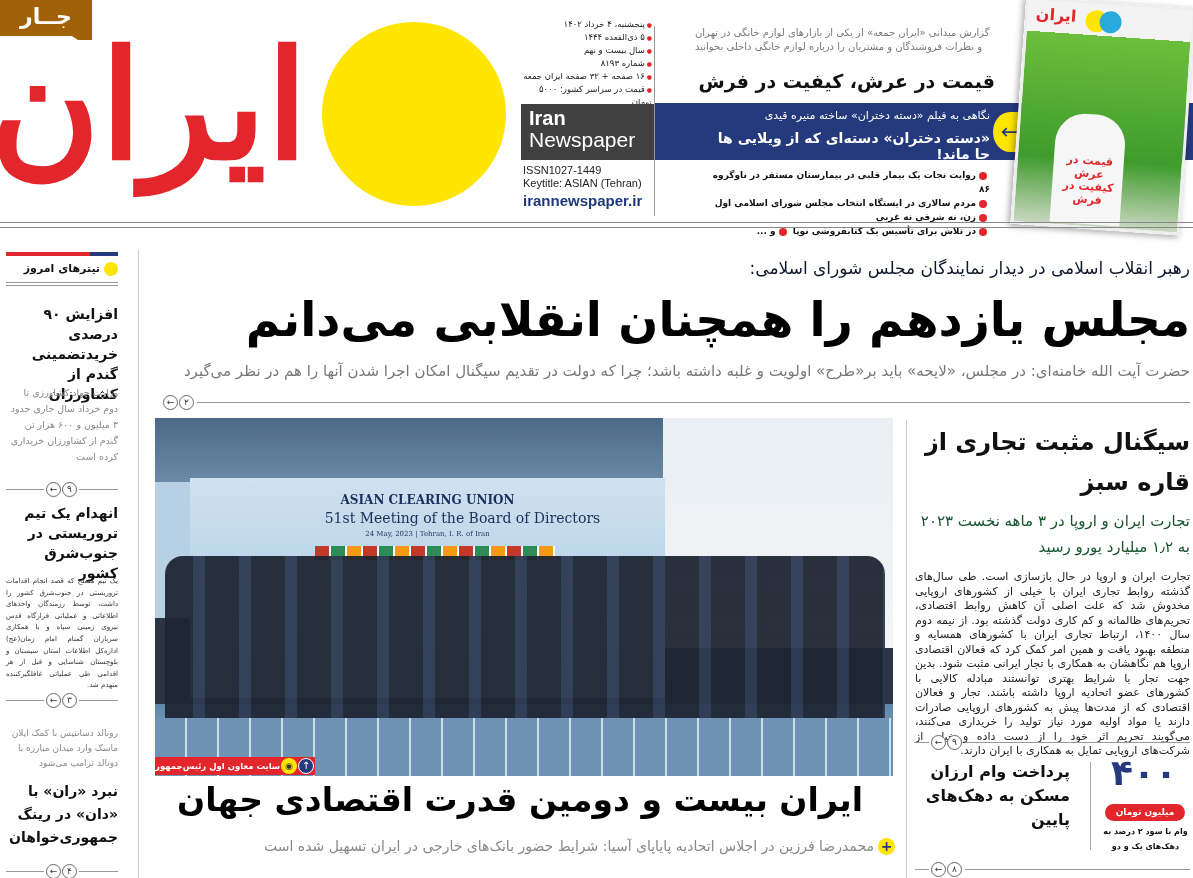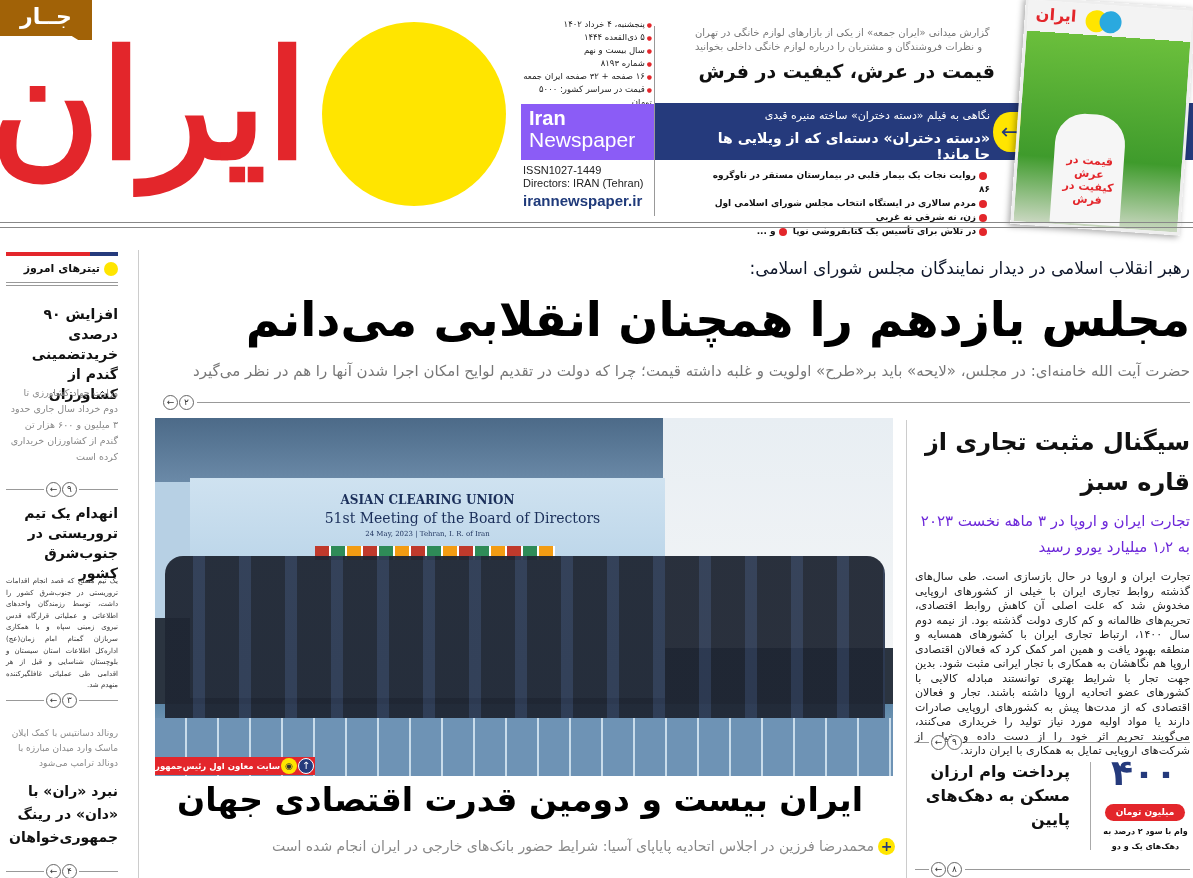--- a/index.html
+++ b/index.html
@@ -9,28 +9,28 @@
 
   
   .tag-corner { left: 0; top: 0; width: 92px; height: 40px; background: #a16207; color: #fff; font-weight: bold; font-size: 22px; direction: rtl; text-align: center; line-height: 34px; clip-path: polygon(0 0,100% 0,100% 100%,85% 100%,78% 90%,0 90%); }
   .logo { left: 8px; top: 10px; width: 300px; height: 210px; color: #e3262b; font-family: "DejaVu Serif", serif; font-weight: bold; font-size: 150px; line-height: 190px; text-align: center; letter-spacing: -6px; direction: rtl; }
   .sun { left: 322px; top: 22px; width: 184px; height: 184px; border-radius: 50%; background: #ffe500; }
   .info-list { left: 520px; top: 18px; width: 132px; font-size: 8.5px; line-height: 13px; color: #222; direction: rtl; text-align: right; }
   .info-list li { list-style: none; }
   .info-list li::before { content: "● "; color: #e3262b; font-size: 6px; }
   .vrule { left: 654px; top: 26px; width: 1px; height: 190px; background: #999; }
 
-  .brand-box { left: 521px; top: 104px; width: 133px; height: 56px; background: #8b5cf6; color: #fff; padding: 4px 8px; direction: ltr; text-align: left; font-family: "Liberation Sans", sans-serif; }
+  .brand-box { left: 521px; top: 104px; width: 133px; height: 56px; background: #404040; color: #fff; padding: 4px 8px; direction: ltr; text-align: left; font-family: "Liberation Sans", sans-serif; }
   .brand-box .b1 { font-weight: bold; font-size: 20px; line-height: 20px; }
   .brand-box .b2 { font-size: 21px; line-height: 24px; }
   .issn { left: 523px; top: 164px; width: 140px; direction: ltr; text-align: left; font-family: "Liberation Sans", sans-serif; font-size: 11px; line-height: 13px; color: #222; }
   .site-url { left: 523px; top: 192px; direction: ltr; font-family: "Liberation Sans", sans-serif; font-weight: bold; font-size: 15px; color: #1f3a7a; }
 
   .feat-sub { left: 695px; top: 26px; width: 300px; font-size: 10px; line-height: 14px; color: #777; text-align: left; }
-  .feat-title { left: 695px; top: 60px; width: 300px; font-size: 19px; font-weight: bold; text-align: right; color: #111; }
+  .feat-title { left: 695px; top: 70px; width: 300px; font-size: 19px; font-weight: bold; text-align: right; color: #111; }
   .blue-band { left: 655px; top: 103px; width: 538px; height: 57px; background: #253a7c; }
   .film-arrow { left: 993px; top: 112px; width: 34px; height: 40px; border-radius: 50% 0 0 50%; background: #ffe500; color: #253a7c; font-size: 22px; text-align: center; line-height: 40px; }
   .film-sub { left: 700px; top: 109px; width: 290px; font-size: 11px; color: #fff; text-align: right; }
   .film-title { left: 700px; top: 130px; width: 290px; font-size: 14px; font-weight: bold; color: #fff; text-align: right; }
   .bullets { left: 700px; top: 168px; width: 290px; font-size: 9px; line-height: 14px; color: #111; font-weight: bold; text-align: right; }
   .bullets .dot { display: inline-block; width: 8px; height: 8px; border-radius: 50%; background: #e3262b; margin: 0 3px; vertical-align: middle; }
 
   .mag { left: 1018px; top: 2px; width: 170px; height: 228px; background: linear-gradient(180deg,#f3f3f3 0,#f3f3f3 14%,#6bbf3c 14%,#3f9b2c 70%,#c9d7c0 100%); transform: rotate(4deg); box-shadow: -2px 2px 6px rgba(0,0,0,.35); border: 3px solid #eee; }
   .mag .mlogo { position: absolute; left: 8px; top: 4px; color: #e3262b; font-weight: bold; font-size: 16px; }
   .mag .mdot1 { position: absolute; left: 58px; top: 6px; width: 22px; height: 22px; border-radius: 50%; background: #ffe500; }
@@ -73,21 +73,21 @@
   .credit-up { left: 298px; top: 758px; width: 16px; height: 16px; border-radius: 50%; background: #253a7c; border: 1px solid #fff; color: #fff; font-size: 10px; text-align: center; line-height: 14px; }
 
   .photo-headline { left: 150px; top: 780px; width: 740px; font-size: 33px; font-weight: bold; text-align: center; color: #000; letter-spacing: -1px; }
   .photo-lead { left: 150px; top: 838px; width: 745px; font-size: 14px; color: #888; text-align: right; }
   .photo-lead .plus { display: inline-block; width: 17px; height: 17px; border-radius: 50%; background: #ffe500; color: #253a7c; font-weight: bold; text-align: center; line-height: 17px; margin-left: 4px; font-size: 14px; }
 
   .rcol-sep { left: 906px; top: 420px; width: 1px; height: 458px; background: #ccc; }
 
   
   .r-head { left: 915px; top: 422px; width: 275px; font-size: 24px; font-weight: bold; line-height: 40px; text-align: right; color: #111; }
-  .r-sub { left: 915px; top: 508px; width: 275px; font-size: 15px; line-height: 26px; color: #6d28d9; text-align: right; }
+  .r-sub { left: 915px; top: 508px; width: 275px; font-size: 15px; line-height: 26px; color: #14532d; text-align: right; }
   .r-body { left: 915px; top: 570px; width: 275px; font-size: 11px; line-height: 14.5px; color: #222; text-align: justify; text-align-last: right; }
   .loan-head { left: 925px; top: 760px; width: 145px; font-size: 16px; font-weight: bold; line-height: 24px; text-align: right; color: #111; }
   .loan-sep { left: 1090px; top: 762px; width: 1px; height: 88px; background: #aaa; }
   .loan-num { left: 1098px; top: 752px; width: 92px; font-size: 36px; font-weight: bold; color: #253a7c; text-align: center; }
   .loan-pill { left: 1105px; top: 804px; width: 80px; height: 17px; border-radius: 9px; background: #e3262b; color: #fff; font-size: 9px; line-height: 17px; text-align: center; font-weight: bold; }
   .loan-note { left: 1098px; top: 824px; width: 95px; font-size: 8px; line-height: 15px; text-align: center; font-weight: bold; color: #111; }
 </style>
 </head>
 <body>
 
@@ -104,21 +104,21 @@
   <li>قیمت در سراسر کشور: ۵۰۰۰ تومان</li>
 </ul>
 <div class="abs vrule"></div>
 
 <div class="abs brand-box">
   <div class="b1">Iran</div>
   <div class="b2">Newspaper</div>
 </div>
 <div class="abs issn">
   <div>ISSN1027-1449</div>
-  <div>Directors: IRAN (Tehran)</div>
+  <div>Keytitle: ASIAN (Tehran)</div>
 </div>
 <div class="abs site-url">irannewspaper.ir</div>
 
 <div class="abs feat-sub">گزارش میدانی «ایران جمعه» از یکی از بازارهای لوازم خانگی در تهران و نظرات فروشندگان و مشتریان را درباره لوازم خانگی داخلی بخوانید</div>
 <div class="abs feat-title">قیمت در عرش، کیفیت در فرش</div>
 
 <div class="abs blue-band"></div>
 <div class="abs film-arrow">←</div>
 <div class="abs film-sub">نگاهی به فیلم «دسته دختران» ساخته منیره قیدی</div>
 <div class="abs film-title">«دسته دختران» دسته‌ای که از ویلایی ها جا ماند!</div>
@@ -166,21 +166,21 @@
 <div class="abs lhead" style="top:780px;line-height:23px">نبرد «ران» با «دان» در رینگ جمهوری‌خواهان</div>
 <div class="abs pageref" style="left:6px;top:864px;width:112px">
   <span class="line" style="left:0;width:38px"></span>
   <span class="c" style="left:40px">←</span>
   <span class="c" style="left:56px">۴</span>
   <span class="line" style="left:73px;width:39px"></span>
 </div>
 
 <div class="abs kicker">رهبر انقلاب اسلامی در دیدار نمایندگان مجلس شورای اسلامی:</div>
 <div class="abs main-headline">مجلس یازدهم را همچنان انقلابی می‌دانم</div>
-<div class="abs main-lead">حضرت آیت الله خامنه‌ای: در مجلس، «لایحه» باید بر«طرح» اولویت و غلبه داشته قیمت؛ چرا که دولت در تقدیم لوایح امکان اجرا شدن آنها را هم در نظر می‌گیرد</div>
+<div class="abs main-lead">حضرت آیت الله خامنه‌ای: در مجلس، «لایحه» باید بر«طرح» اولویت و غلبه داشته باشد؛ چرا که دولت در تقدیم سیگنال امکان اجرا شدن آنها را هم در نظر می‌گیرد</div>
 <div class="abs pageref" style="left:155px;top:395px;width:1035px">
   <span class="c" style="left:8px">←</span>
   <span class="c" style="left:24px">۲</span>
   <span class="line" style="left:42px;width:993px"></span>
 </div>
 
 <div class="abs photo">
   <div class="sky"></div>
   <div class="backdrop"></div>
   <div class="bt1">ASIAN CLEARING UNION</div>
@@ -188,21 +188,21 @@
   <div class="bt3">24 May, 2023 | Tehran, I. R. of Iran</div>
   <div class="flags"></div>
   <div class="people"></div>
   <div class="floor"></div>
 </div>
 <div class="abs credit">سایت معاون اول رئیس‌جمهور</div>
 <div class="abs credit-cam">◉</div>
 <div class="abs credit-up">↑</div>
 
 <div class="abs photo-headline">ایران بیست و دومین قدرت اقتصادی جهان</div>
-<div class="abs photo-lead"><span class="plus">+</span><span>محمدرضا فرزین در اجلاس اتحادیه پایاپای آسیا: شرایط حضور بانک‌های خارجی در ایران انجام شده است</span></div>
+<div class="abs photo-lead"><span class="plus">+</span><span>محمدرضا فرزین در اجلاس اتحادیه پایاپای آسیا: شرایط حضور بانک‌های خارجی در ایران تسهیل شده است</span></div>
 
 <div class="abs rcol-sep"></div>
 
 <div class="abs r-head">سیگنال مثبت تجاری از قاره سبز</div>
 <div class="abs r-sub">تجارت ایران و اروپا در ۳ ماهه نخست ۲۰۲۳ به ۱٫۲ میلیارد یورو رسید</div>
 <div class="abs r-body">تجارت ایران و اروپا در حال بازسازی است. طی سال‌های گذشته روابط تجاری ایران با خیلی از کشورهای اروپایی مخدوش شد که علت اصلی آن کاهش روابط اقتصادی، تحریم‌های ظالمانه و کم کاری دولت گذشته بود. از نیمه دوم سال ۱۴۰۰، ارتباط تجاری ایران با کشورهای همسایه و منطقه بهبود یافت و همین امر کمک کرد که فعالان اقتصادی اروپا هم نگاهشان به همکاری با تجار ایرانی مثبت شود. بدین جهت تجار با شرایط بهتری توانستند مبادله کالایی با کشورهای عضو اتحادیه اروپا داشته باشند. تجار و فعالان اقتصادی که از مدت‌ها پیش به کشورهای اروپایی صادرات دارند یا مواد اولیه مورد نیاز تولید را خریداری می‌کنند، می‌گویند تحریم اثر خود را از دست داده و خیلی از شرکت‌های اروپایی تمایل به همکاری با ایران دارند.</div>
 <div class="abs pageref" style="left:915px;top:735px;width:275px">
   <span class="line" style="left:0;width:14px"></span>
   <span class="c" style="left:16px">←</span>
   <span class="c" style="left:32px">۹</span>

